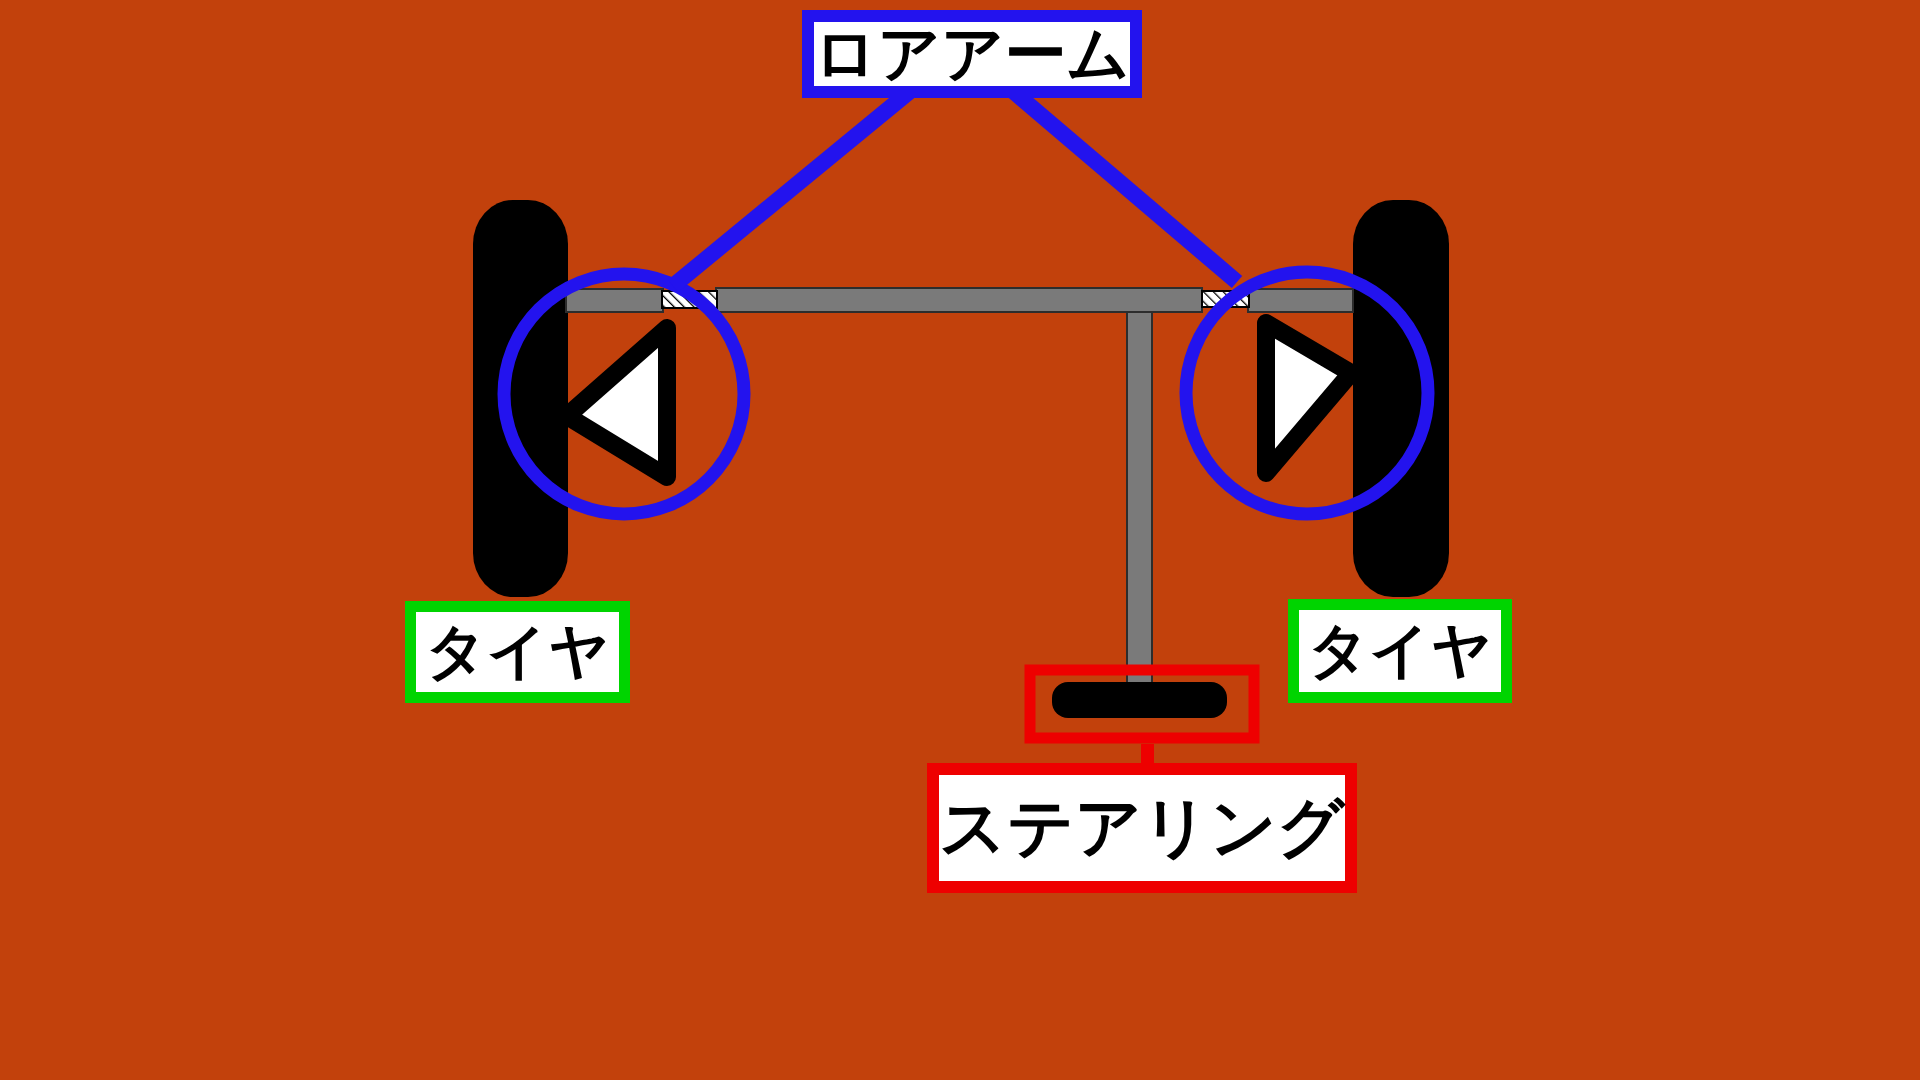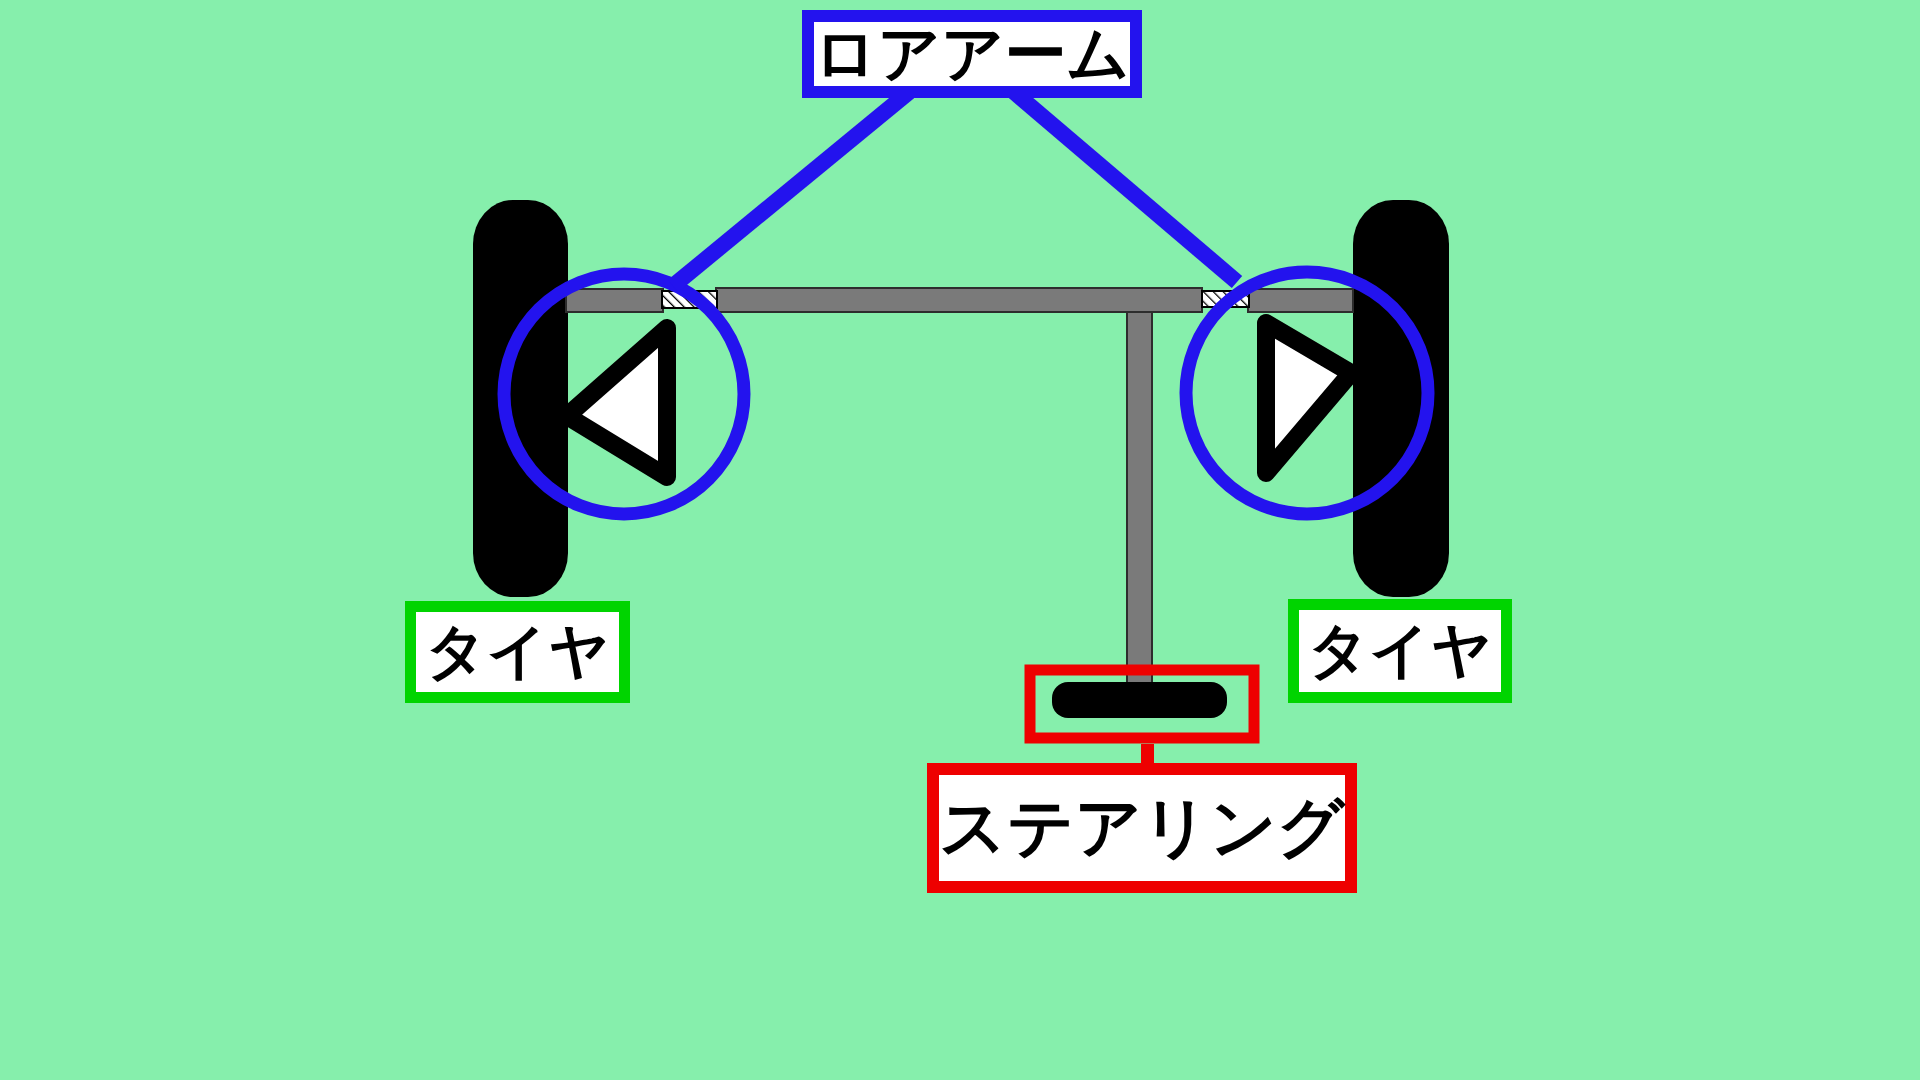--- a/index.html
+++ b/index.html
@@ -40,21 +40,21 @@
     border-width: 11px; font-size: 60px;
   }
   .label-steering {
     left: 927px; top: 763px; width: 430px; height: 130px;
     border-width: 12px; font-size: 66px;
   }
 </style>
 </head>
 <body>
 
-<div class="page" style="background-color: #86efac;">
+<div class="page" style="background-color: #c2410c;">
 
   <svg class="diagram" viewBox="0 0 1920 1080">
     <defs>
       <pattern id="hatchp" width="7" height="7" patternUnits="userSpaceOnUse" patternTransform="rotate(-45)">
         <rect width="7" height="7" fill="#ffffff"></rect>
         <line x1="0" y1="0" x2="0" y2="7" stroke="#000000" stroke-width="2.6"></line>
       </pattern>
     </defs>
 
     <rect x="473" y="200" width="95" height="397" rx="40" ry="44" fill="#000000"></rect>

